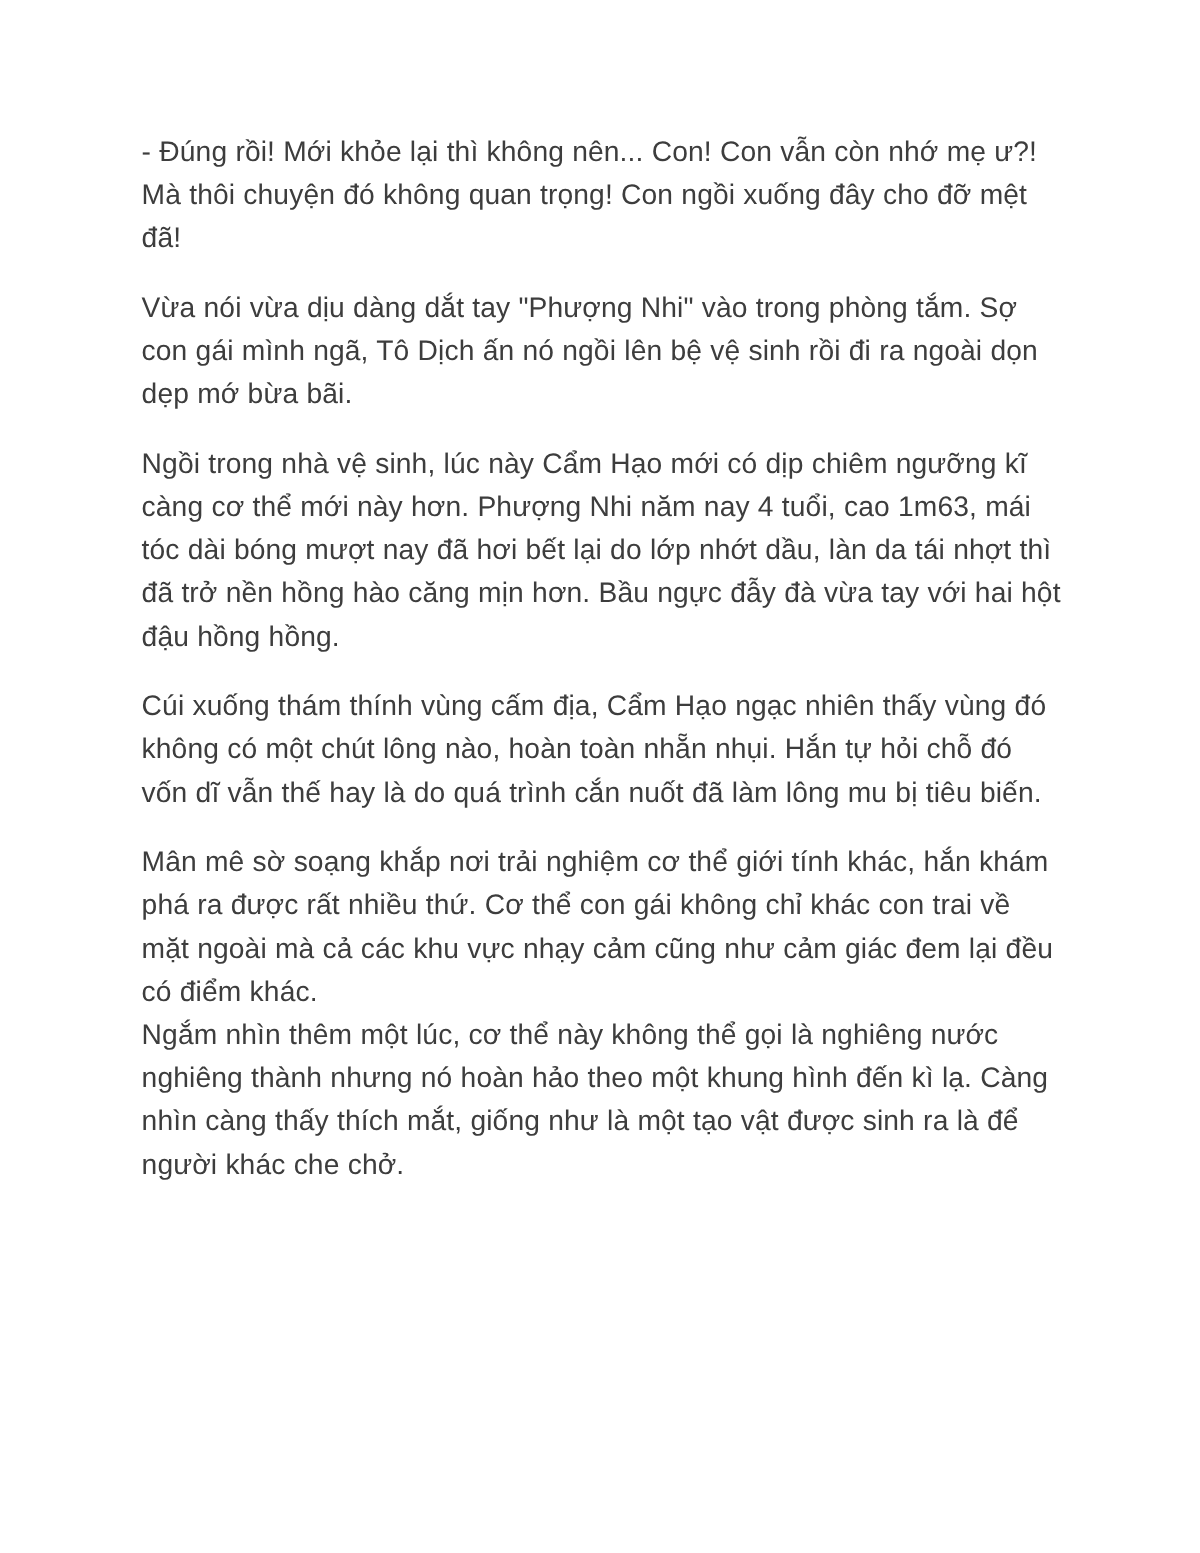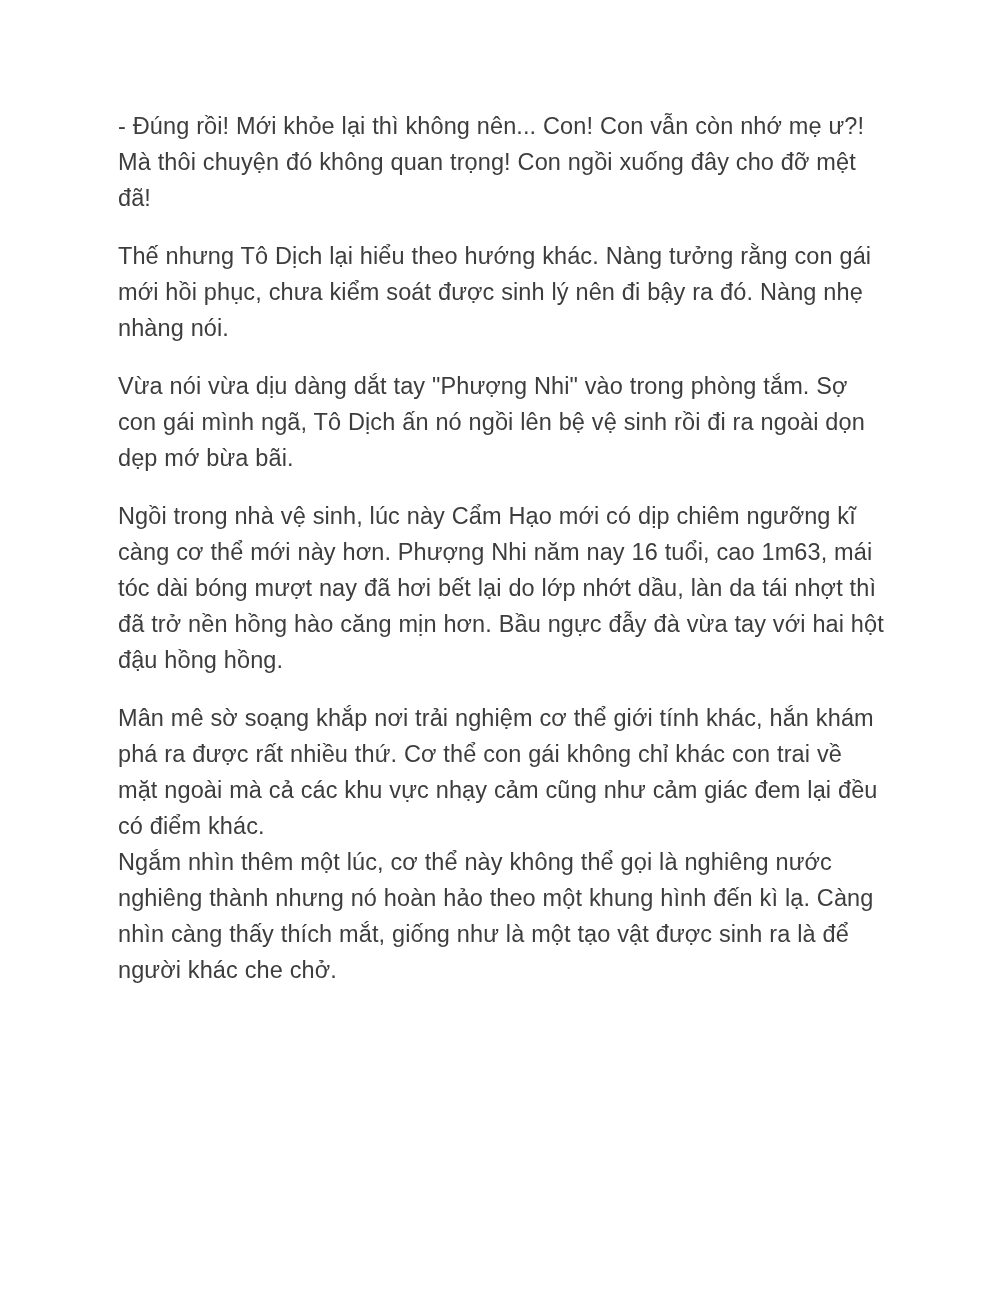--- a/index.html
+++ b/index.html
@@ -47,20 +47,20 @@
   .para:last-child {
     margin-bottom: 0;
   }
 </style>
 </head>
 <body>
 
 <div class="page">
   <div class="text-column">
     <p class="para">- Đúng rồi! Mới khỏe lại thì không nên... Con! Con vẫn còn nhớ mẹ ư?! Mà thôi chuyện đó không quan trọng! Con ngồi xuống đây cho đỡ mệt đã!</p>
-    <p class="para">Thế nhưng Tô Dịch lại hiểu theo hướng khác. Nàng tưởng rằng con gái mới hồi phục, chưa kiểm soát được sinh lý nên đi bậy ra đó. Nàng nhẹ nhàng nói.</p>
     <p class="para">Vừa nói vừa dịu dàng dắt tay "Phượng Nhi" vào trong phòng tắm. Sợ con gái mình ngã, Tô Dịch ấn nó ngồi lên bệ vệ sinh rồi đi ra ngoài dọn dẹp mớ bừa bãi.</p>
-    <p class="para">Ngồi trong nhà vệ sinh, lúc này Cẩm Hạo mới có dịp chiêm ngưỡng kĩ càng cơ thể mới này hơn. Phượng Nhi năm nay 16 tuổi, cao 1m63, mái tóc dài bóng mượt nay đã hơi bết lại do lớp nhớt dầu, làn da tái nhợt thì đã trở nền hồng hào căng mịn hơn. Bầu ngực đẫy đà vừa tay với hai hột đậu hồng hồng.</p>
+    <p class="para">Ngồi trong nhà vệ sinh, lúc này Cẩm Hạo mới có dịp chiêm ngưỡng kĩ càng cơ thể mới này hơn. Phượng Nhi năm nay 4 tuổi, cao 1m63, mái tóc dài bóng mượt nay đã hơi bết lại do lớp nhớt dầu, làn da tái nhợt thì đã trở nền hồng hào căng mịn hơn. Bầu ngực đẫy đà vừa tay với hai hột đậu hồng hồng.</p>
+    <p class="para">Cúi xuống thám thính vùng cấm địa, Cẩm Hạo ngạc nhiên thấy vùng đó không có một chút lông nào, hoàn toàn nhẵn nhụi. Hắn tự hỏi chỗ đó vốn dĩ vẫn thế hay là do quá trình cắn nuốt đã làm lông mu bị tiêu biến.</p>
     <p class="para">Mân mê sờ soạng khắp nơi trải nghiệm cơ thể giới tính khác, hắn khám phá ra được rất nhiều thứ. Cơ thể con gái không chỉ khác con trai về mặt ngoài mà cả các khu vực nhạy cảm cũng như cảm giác đem lại đều có điểm khác.
 Ngắm nhìn thêm một lúc, cơ thể này không thể gọi là nghiêng nước nghiêng thành nhưng nó hoàn hảo theo một khung hình đến kì lạ. Càng nhìn càng thấy thích mắt, giống như là một tạo vật được sinh ra là để người khác che chở.</p>
 
   </div>
 </div>
 
 </body></html>

